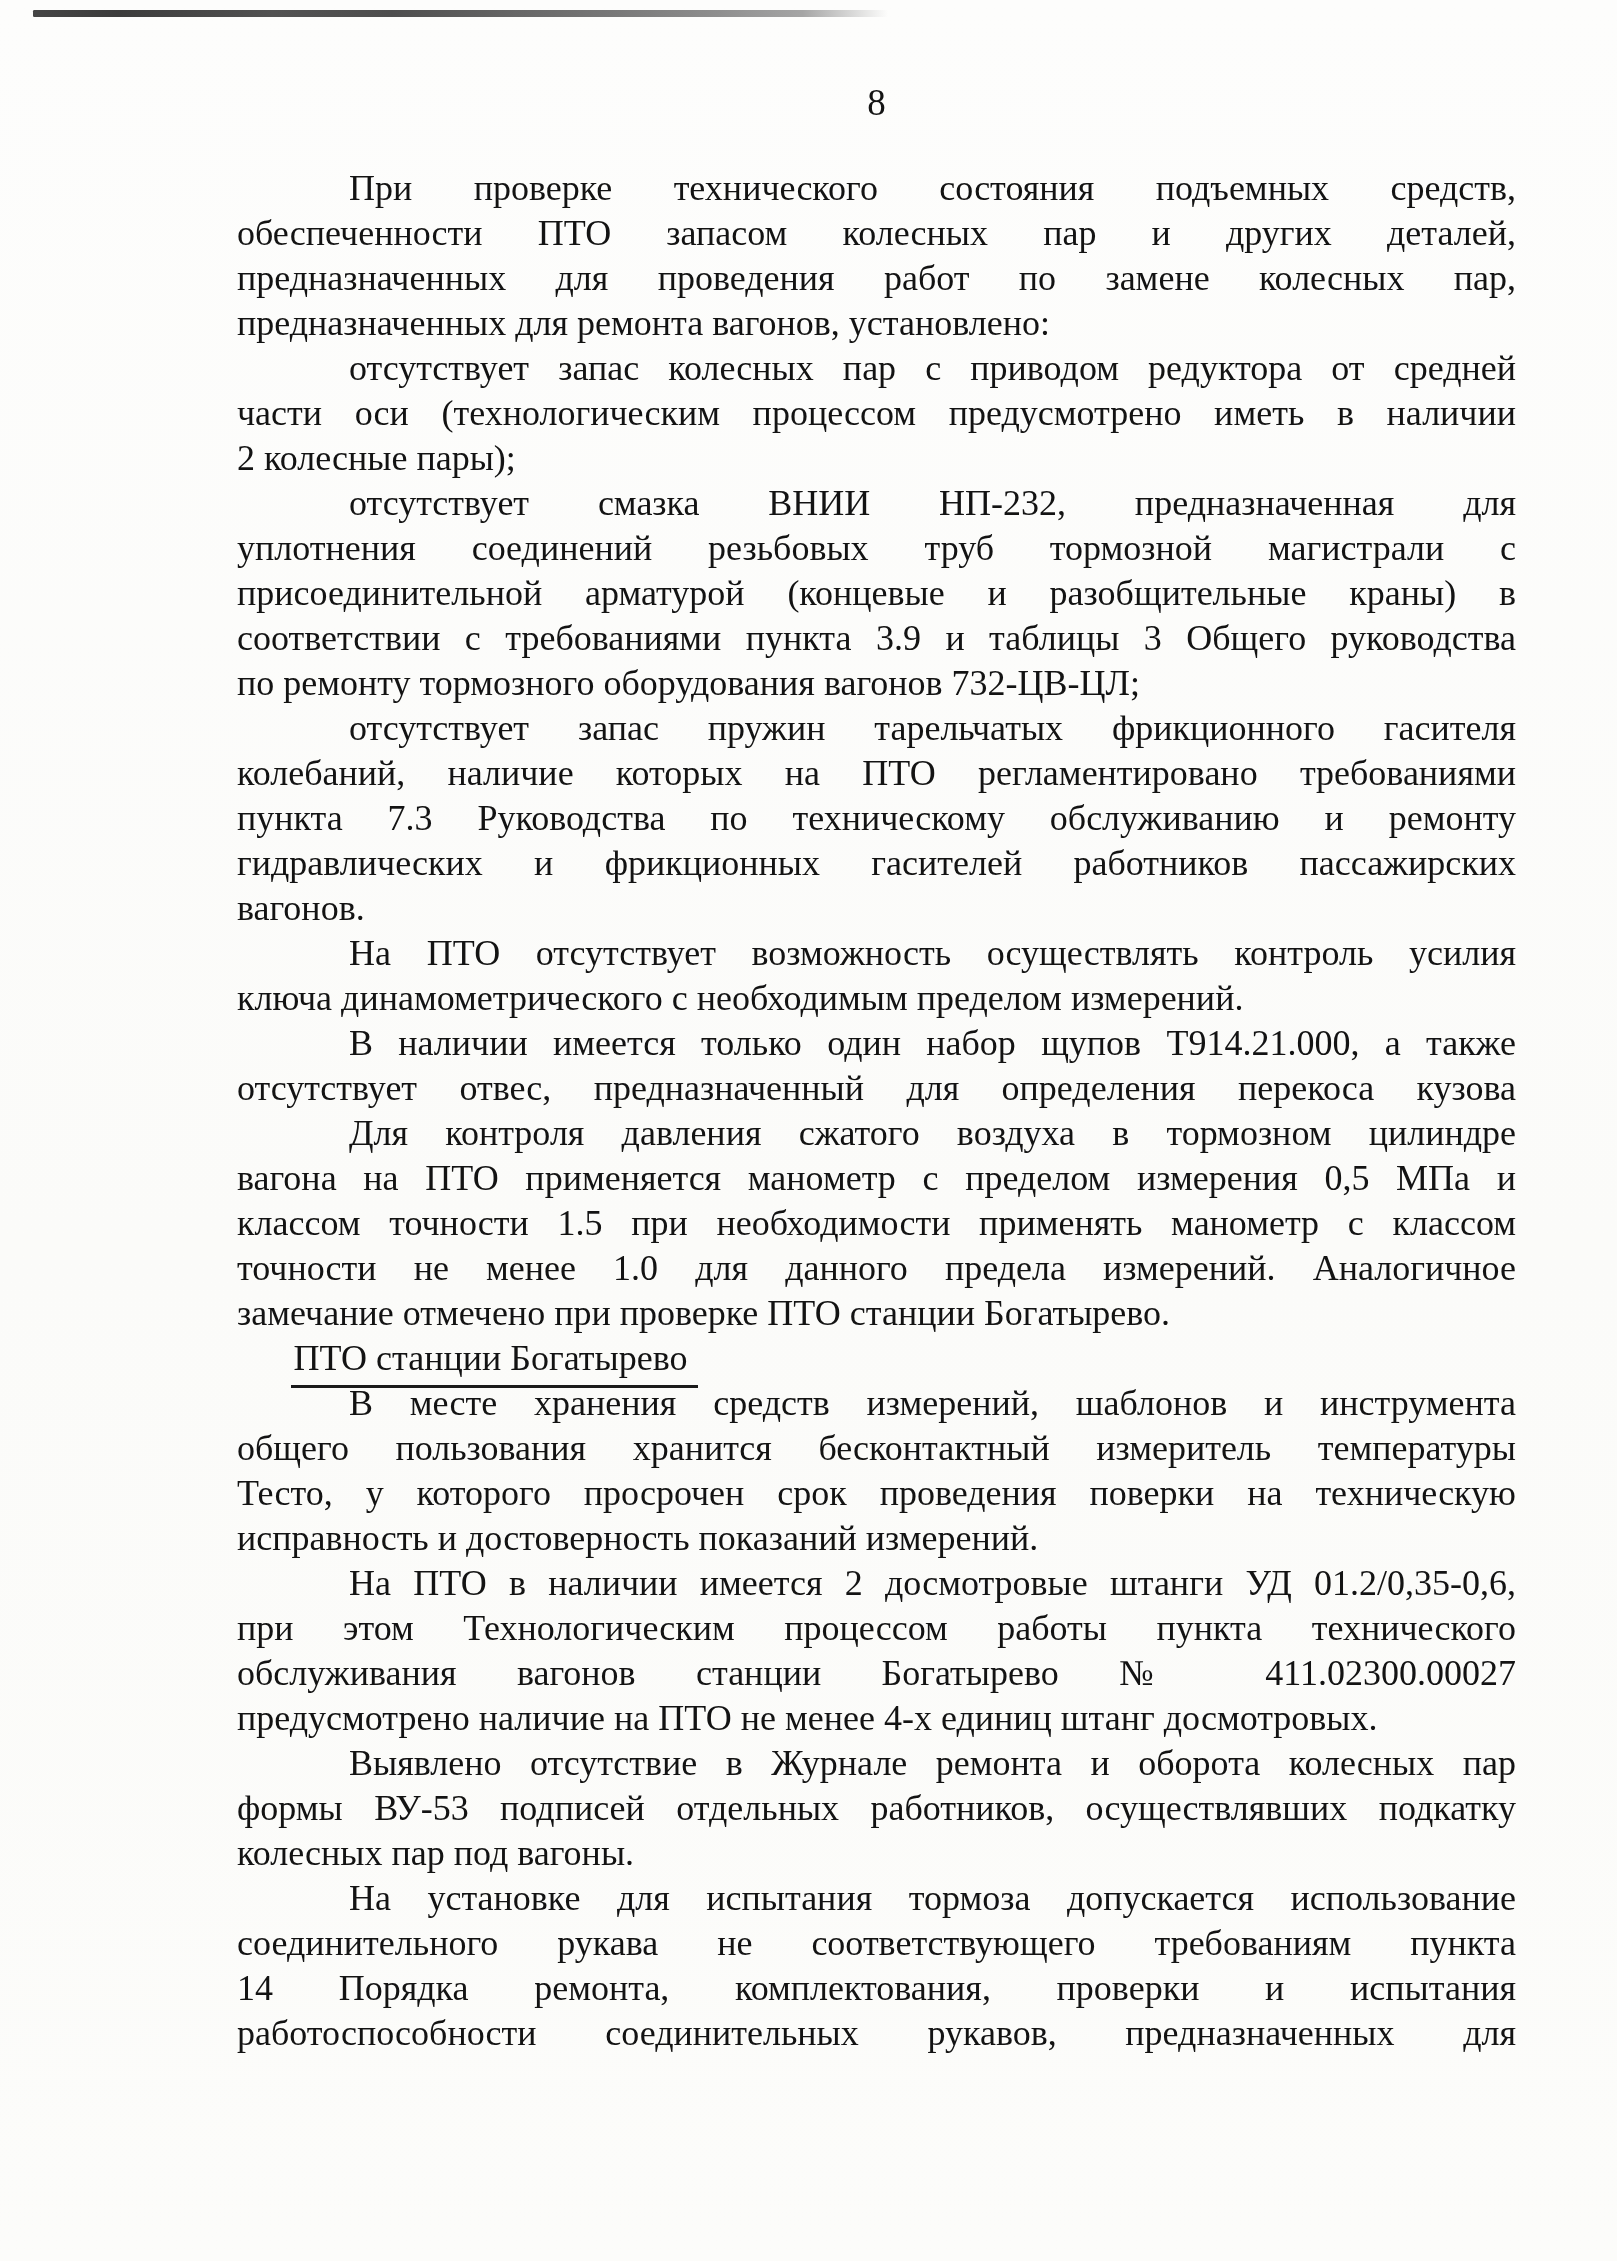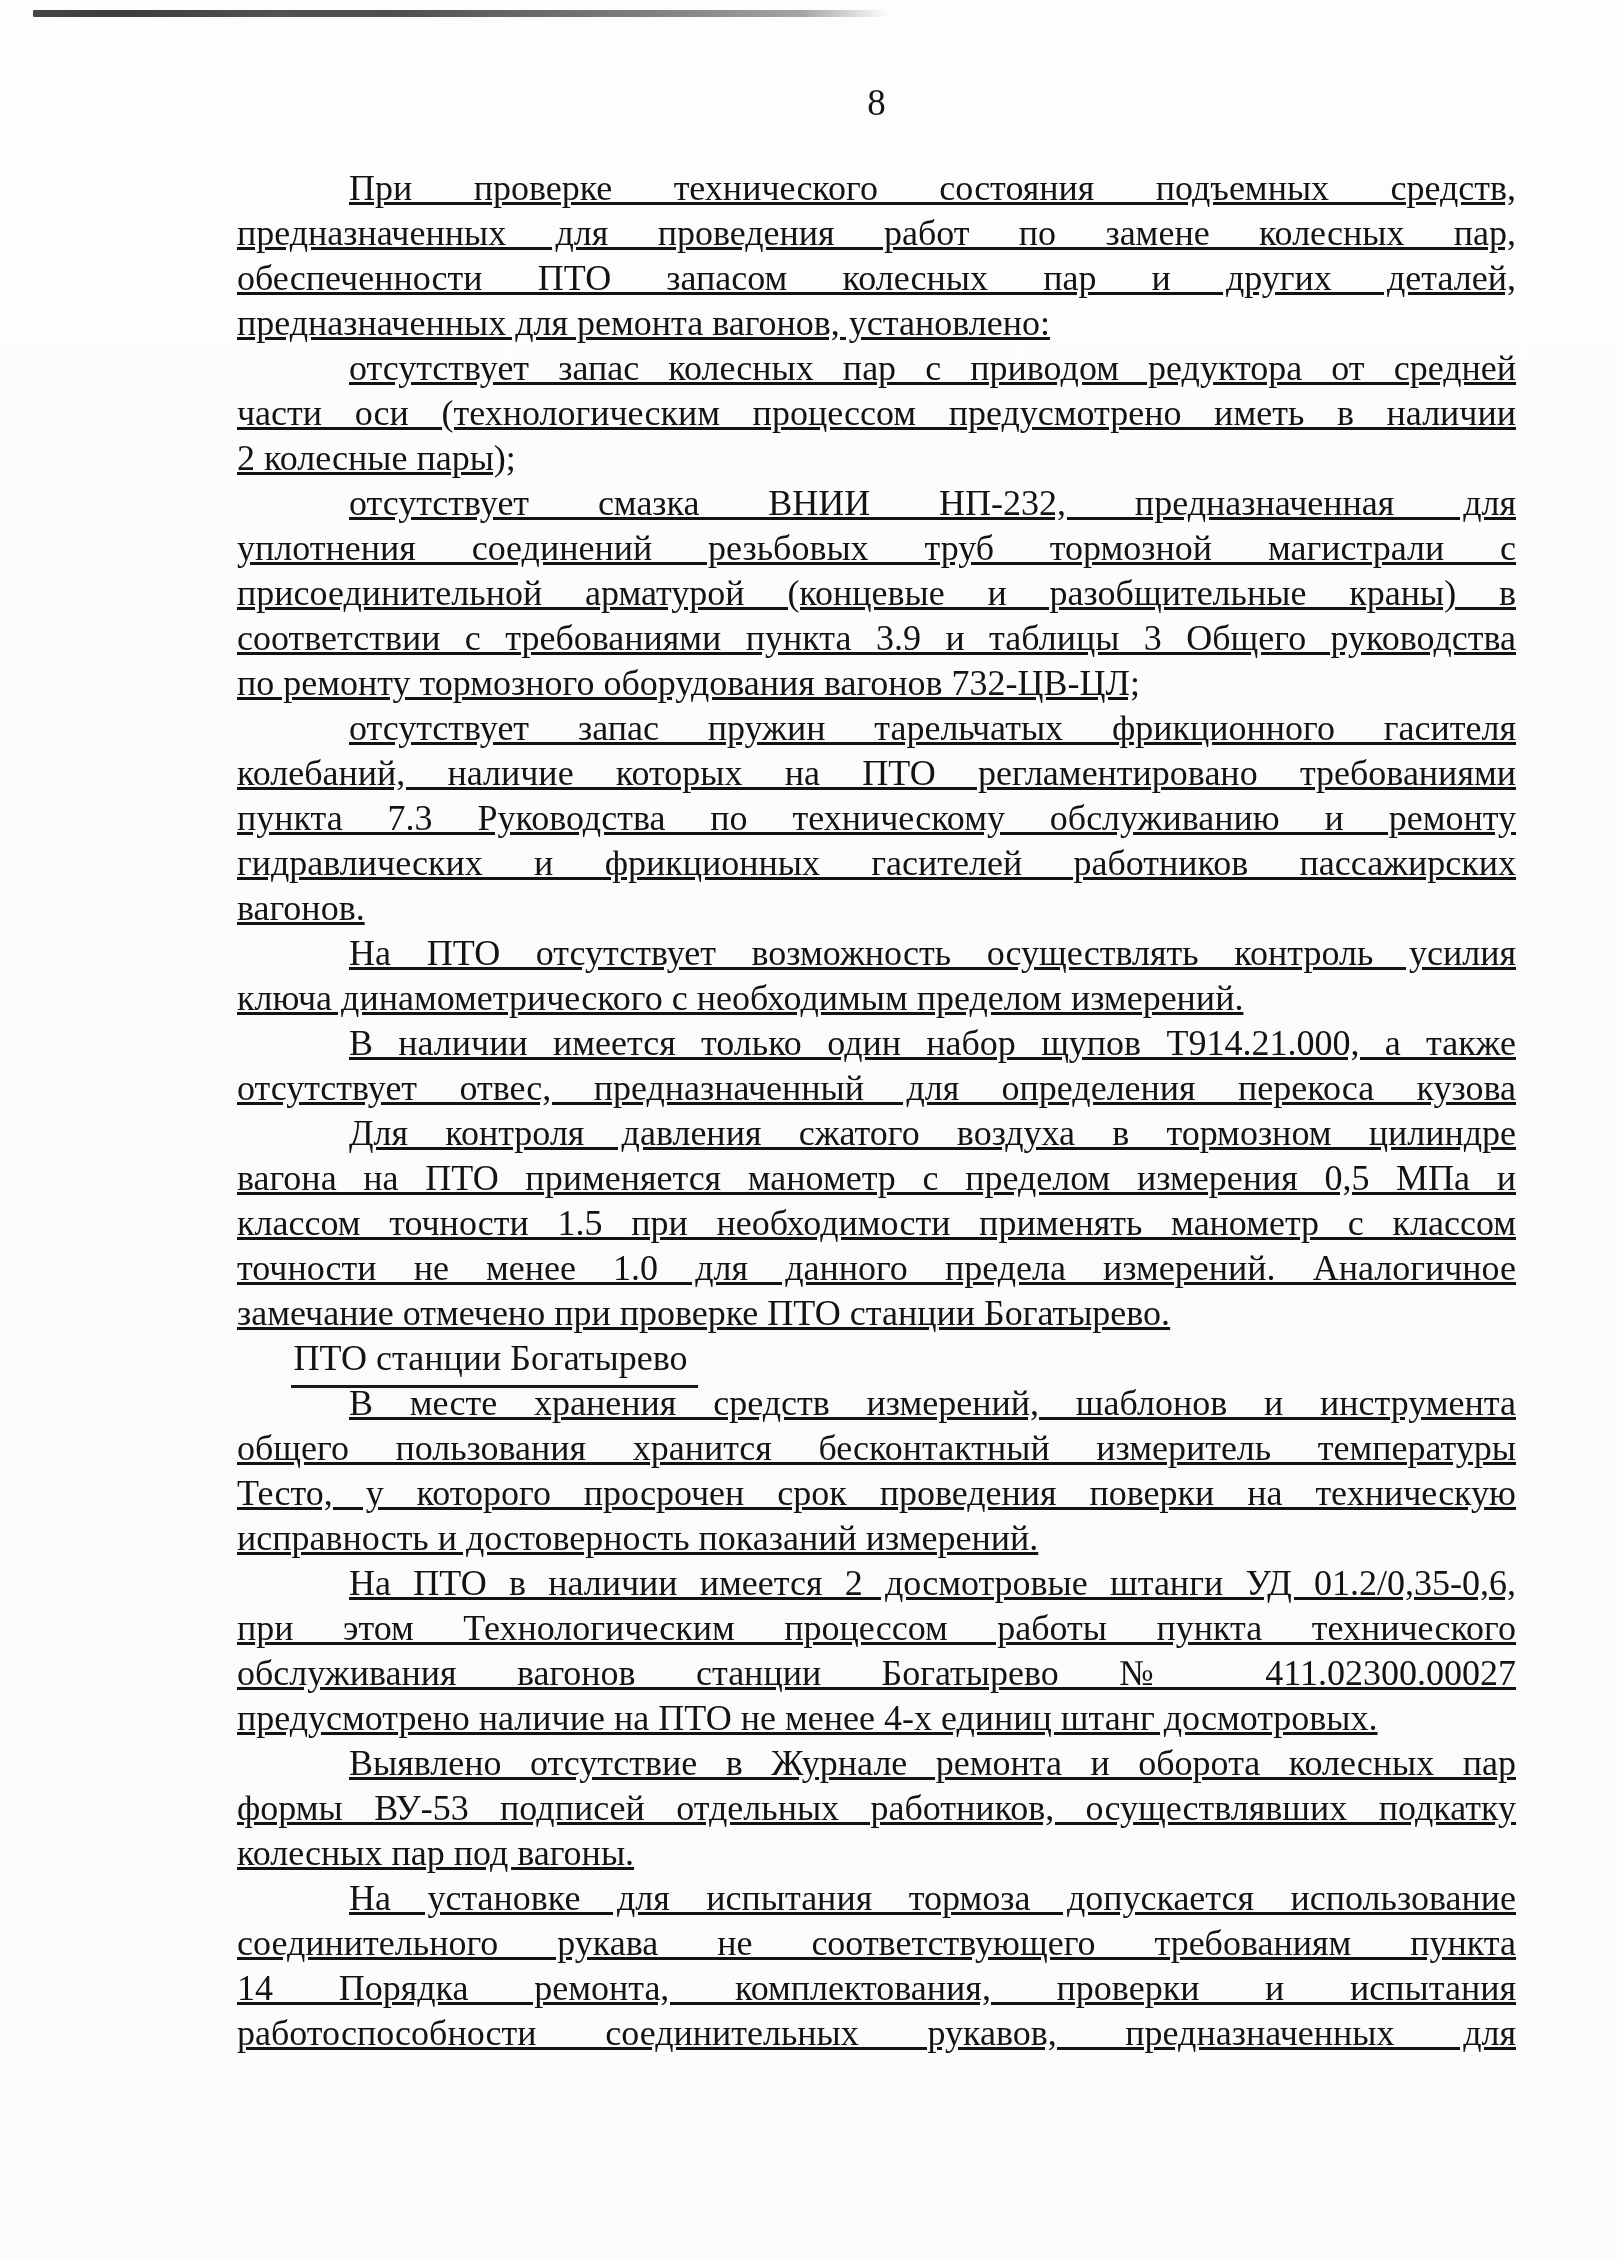--- a/index.html
+++ b/index.html
@@ -32,21 +32,20 @@
     text-align: center;
     font-size: 37px; line-height: 46px;
     color: #141414;
   }
   .doc {
     position: absolute;
     top: 166px; left: 237px; width: 1279px;
     font-size: 36px; line-height: 45px;
     color: #131313;
     letter-spacing: 0px;
-    text-decoration: underline;
   }
   .para { margin: 0; padding: 0; }
   .line {
     text-align: justify;
     text-align-last: justify;
     height: 45px;
     overflow: visible;
   }
   .line.first { text-indent: 112px; }
   .line.last { text-align-last: left; }
@@ -60,22 +59,22 @@
 </style>
 </head>
 <body>
 
 <div class="page">
   <div class="scan-line"></div>
   <div class="page-number">8</div>
   <div class="doc">
       <div class="para">
         <div class="line first">При проверке технического состояния подъемных средств,</div>
+        <div class="line">обеспеченности ПТО запасом колесных пар и других деталей,</div>
         <div class="line">предназначенных для проведения работ по замене колесных пар,</div>
-        <div class="line">обеспеченности ПТО запасом колесных пар и других деталей,</div>
         <div class="line last">предназначенных для ремонта вагонов, установлено:</div>
       </div>
       <div class="para">
         <div class="line first">отсутствует запас колесных пар с приводом редуктора от средней</div>
         <div class="line">части оси (технологическим процессом предусмотрено иметь в наличии</div>
         <div class="line last">2 колесные пары);</div>
       </div>
       <div class="para">
         <div class="line first">отсутствует смазка ВНИИ НП-232, предназначенная для</div>
         <div class="line">уплотнения соединений резьбовых труб тормозной магистрали с</div>

